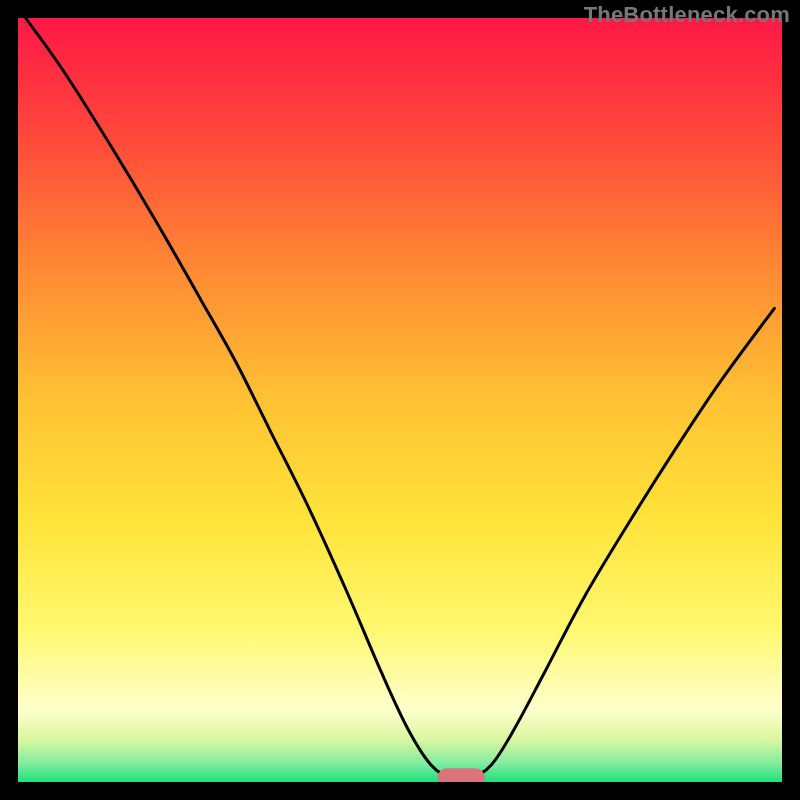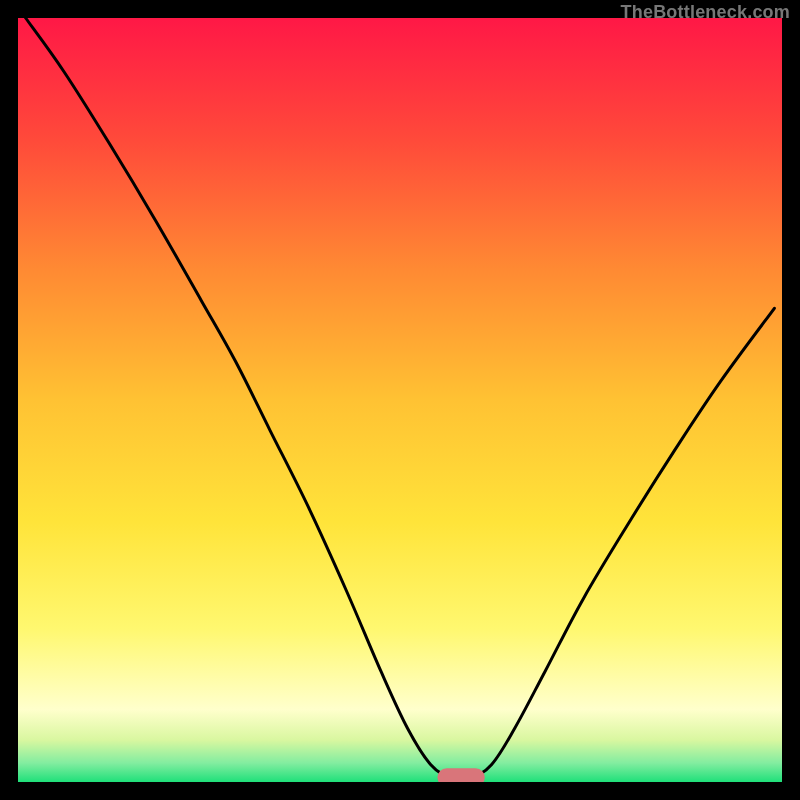--- a/index.html
+++ b/index.html
@@ -13,21 +13,21 @@
   }
   .wrap {
     position: relative;
     width: 800px;
     height: 800px;
   }
   .watermark {
     position: absolute;
     top: 2px;
     right: 10px;
-    font-size: 18px;
+    font-size: 22px;
     font-weight: 600;
     color: #777;
     font-family: Arial, sans-serif;
     letter-spacing: 0.2px;
     z-index: 10;
   }
   svg {
     display: block;
   }
 </style>

